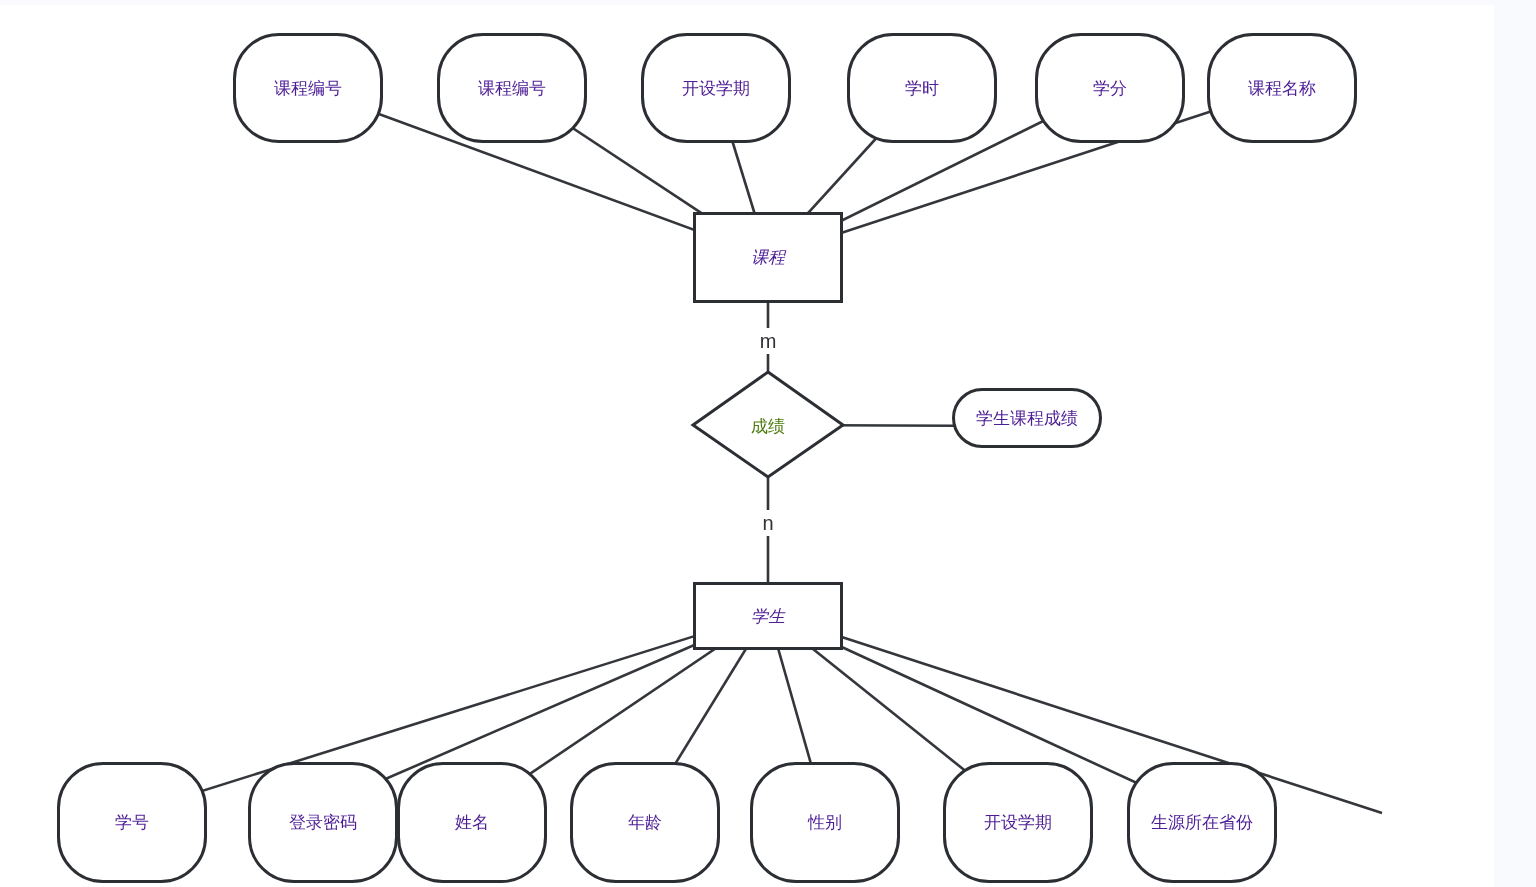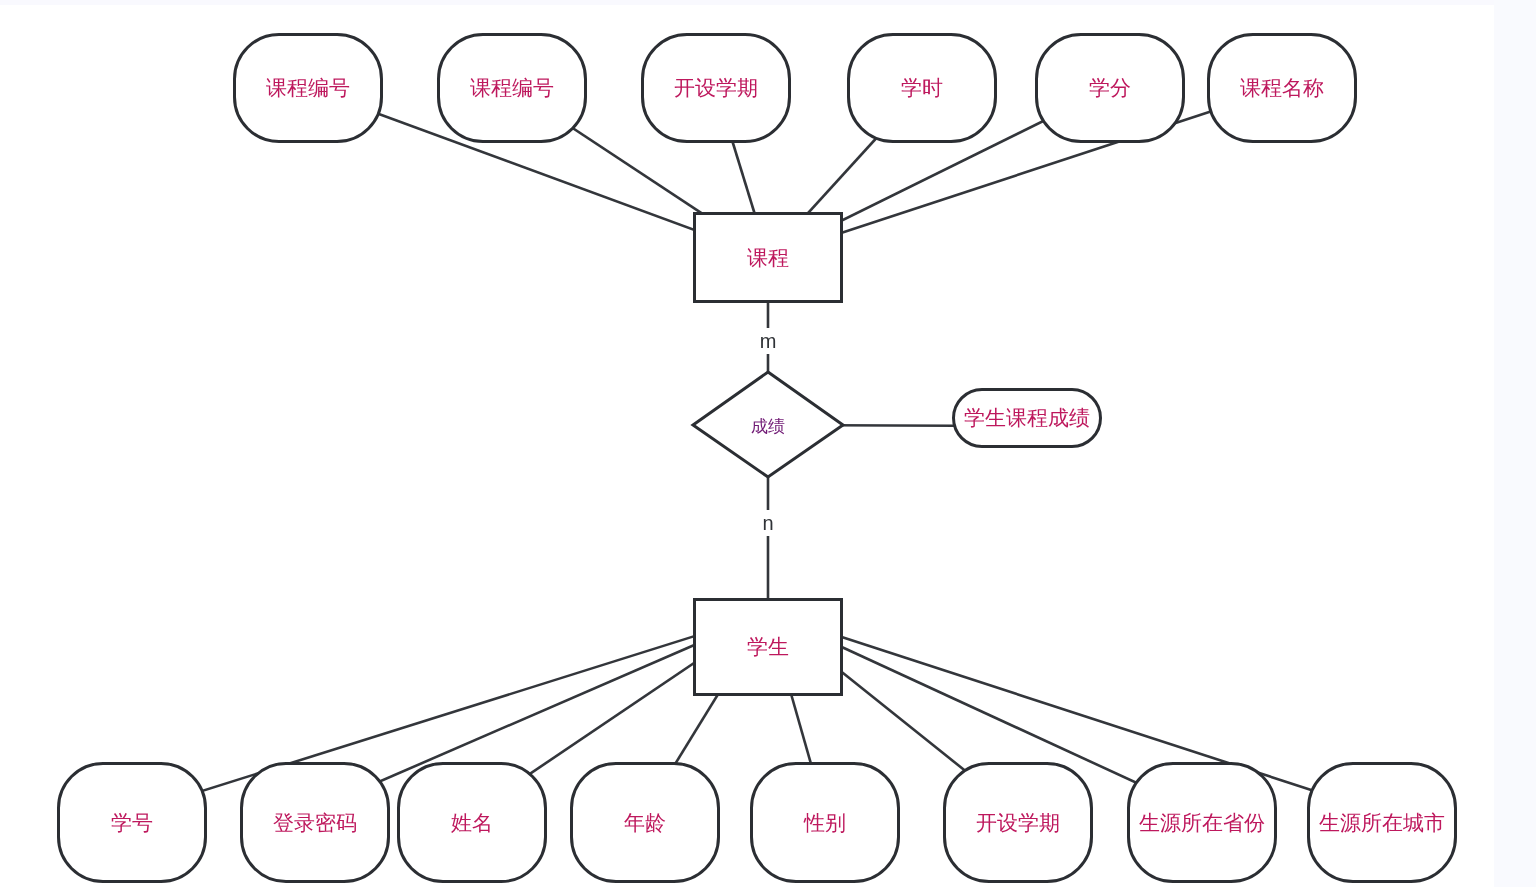--- a/index.html
+++ b/index.html
@@ -10,28 +10,28 @@
   .edge-strip-top { position: absolute; left: 0; top: 0; width: 1536px; height: 5px;
                     background: #f9f9fe; }
   .edge-strip-right { position: absolute; left: 1494px; top: 0; width: 42px; height: 887px;
                       background: #f9fafe; }
 
   svg.connector-layer { position: absolute; left: 0; top: 0; width: 1536px; height: 887px; }
   svg.connector-layer line { stroke: #33363b; stroke-width: 2.6; }
   svg.connector-layer polygon { fill: #ffffff; stroke: #2b2e33; stroke-width: 3; }
 
   .node { position: absolute; display: flex; align-items: center; justify-content: center;
-          background: #ffffff; border: 3px solid #2b2e33; color: #be185d; font-size: 21px;
+          background: #ffffff; border: 3px solid #2b2e33; color: #4c1d95; font-size: 17px;
           text-align: left; cursor: default; }
   .attr-top    { width: 150px; height: 110px; top: 33px; border-radius: 46px; }
   .attr-bottom { width: 150px; height: 121px; top: 762px; border-radius: 46px; }
   .rel-attr    { width: 150px; height: 60px; border-radius: 30px; }
-  .entity      { width: 150px; }
+  .entity      { width: 150px; font-style: italic; }
 
-  .diamond-label { position: absolute; background: transparent; color: #701a75;
+  .diamond-label { position: absolute; background: transparent; color: #4d7c0f;
                    font-size: 17px; width: 80px; text-align: center; }
   .cardinality { position: absolute; background: #ffffff; color: #2f3236; font-size: 20px;
                  width: 26px; height: 26px; line-height: 26px; text-align: center; }
 </style>
 </head>
 <body>
 
 <div class="canvas">
 
   <svg class="connector-layer" viewBox="0 0 1536 887" xmlns="http://www.w3.org/2000/svg">
@@ -85,45 +85,42 @@
   <div class="cardinality" style="left:755px; top:328px;">m</div>
 
   <div class="diamond-label" style="left:728px; top:415px;">成绩</div>
 
   <div class="node rel-attr" style="left:952px; top:388px;">
     <span>学生课程成绩</span>
   </div>
 
   <div class="cardinality" style="left:755px; top:510px;">n</div>
 
-  <div class="node entity" style="left:693px; top:598px; height:98px;">
+  <div class="node entity" style="left:693px; top:582px; height:68px;">
     <span>学生</span>
   </div>
 
   <div class="node attr-bottom" style="left:57px;">
       <span>学号</span>
     </div>
-  <div class="node attr-bottom" style="left:240px;">
+  <div class="node attr-bottom" style="left:248px;">
       <span>登录密码</span>
     </div>
   <div class="node attr-bottom" style="left:397px;">
       <span>姓名</span>
     </div>
   <div class="node attr-bottom" style="left:570px;">
       <span>年龄</span>
     </div>
   <div class="node attr-bottom" style="left:750px;">
       <span>性别</span>
     </div>
   <div class="node attr-bottom" style="left:943px;">
       <span>开设学期</span>
     </div>
   <div class="node attr-bottom" style="left:1127px;">
       <span>生源所在省份</span>
     </div>
-  <div class="node attr-bottom" style="left:1307px;">
-      <span>生源所在城市</span>
-    </div>
 
   <div class="edge-strip-top"></div>
   <div class="edge-strip-right"></div>
 
 </div>
 
 </body></html>

